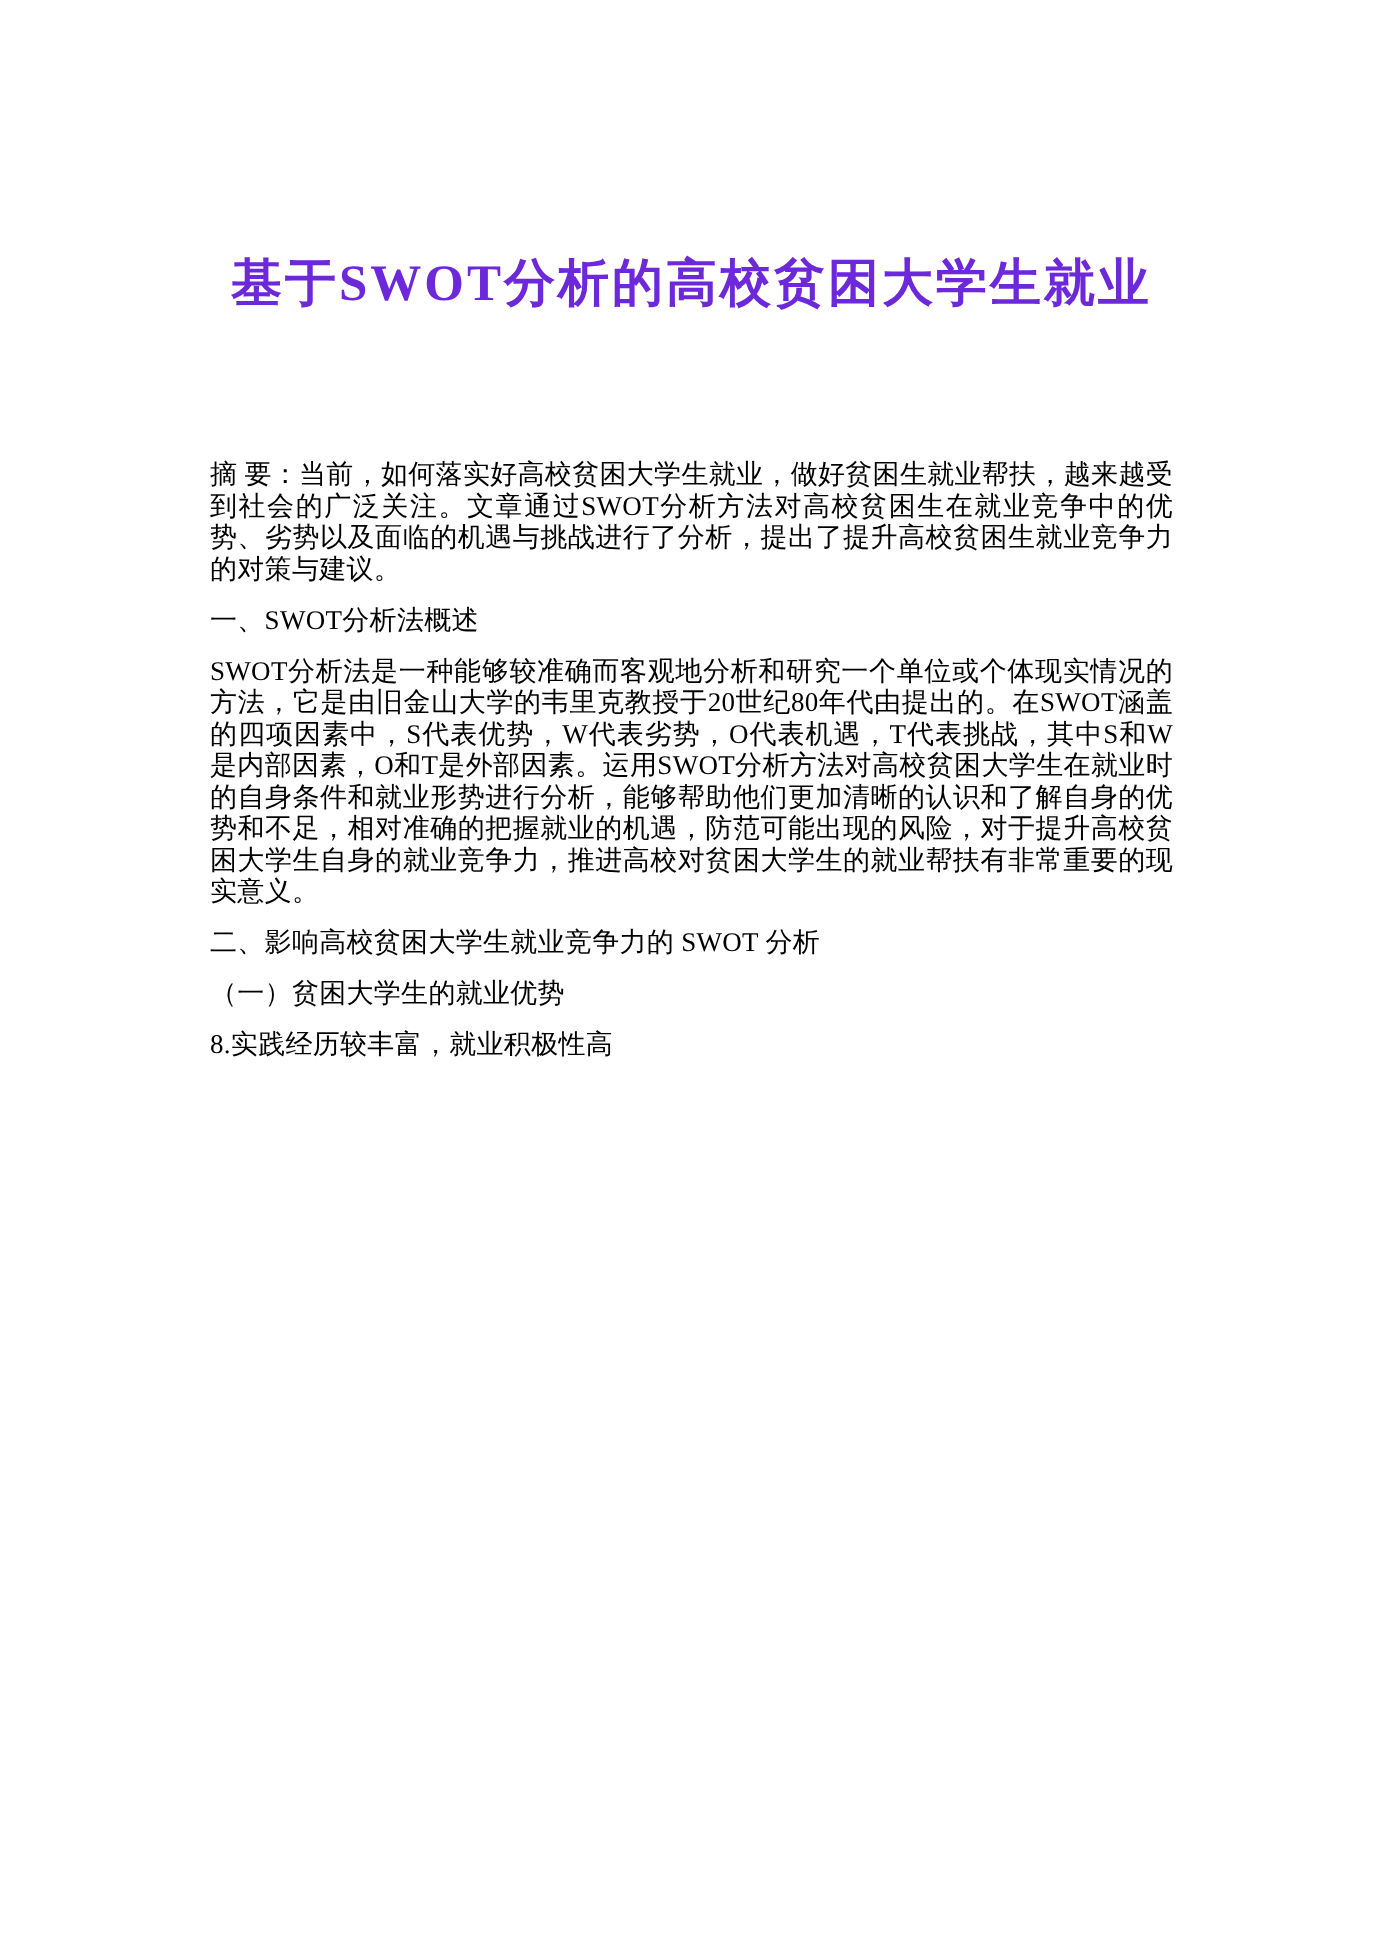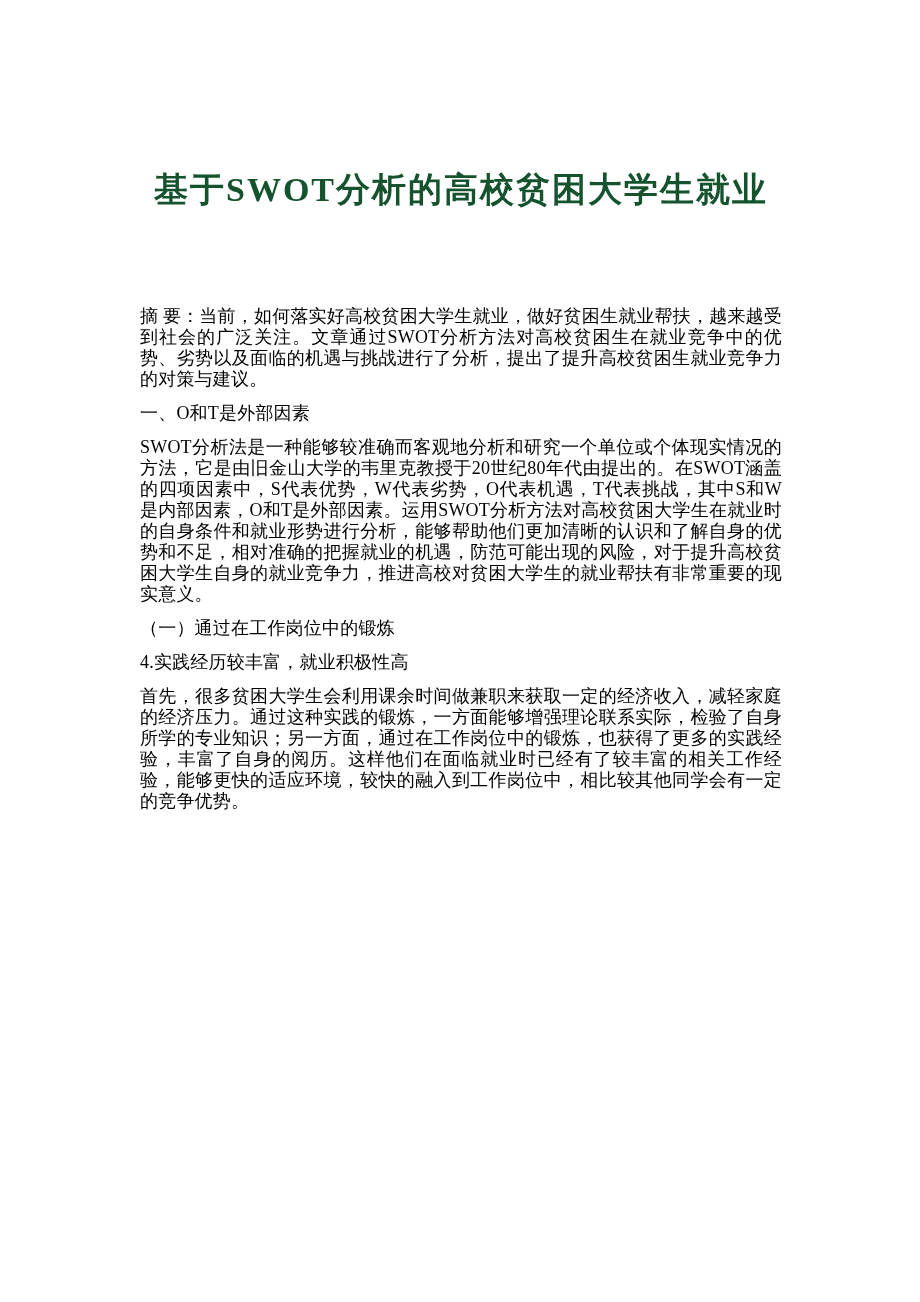--- a/index.html
+++ b/index.html
@@ -22,21 +22,21 @@
     width: 920px;
     padding: 168px 138px 0 140px;
   }
   .doc-title {
     margin: 0 0 94px 0;
     font-size: 34px;
     font-weight: 700;
     line-height: 44px;
     letter-spacing: 2px;
     text-align: center;
-    color: #14532d;
+    color: #6d28d9;
   }
   .doc-title .title-line {
     display: block;
   }
   .para {
     margin: 0 0 13px 0;
     font-size: 18px;
     line-height: 21px;
     letter-spacing: 0.2px;
     text-align: justify;
@@ -48,20 +48,20 @@
 </head>
 <body>
 
 <div class="page">
   <div class="content">
     <h1 class="doc-title">
       <span class="title-line">基于SWOT分析的高校贫困大学生就业</span>
     </h1>
     <div>
         <p class="para">摘 要：当前，如何落实好高校贫困大学生就业，做好贫困生就业帮扶，越来越受到社会的广泛关注。文章通过SWOT分析方法对高校贫困生在就业竞争中的优势、劣势以及面临的机遇与挑战进行了分析，提出了提升高校贫困生就业竞争力的对策与建议。</p>
-        <p class="para">一、O和T是外部因素</p>
+        <p class="para">一、SWOT分析法概述</p>
         <p class="para">SWOT分析法是一种能够较准确而客观地分析和研究一个单位或个体现实情况的方法，它是由旧金山大学的韦里克教授于20世纪80年代由提出的。在SWOT涵盖的四项因素中，S代表优势，W代表劣势，O代表机遇，T代表挑战，其中S和W是内部因素，O和T是外部因素。运用SWOT分析方法对高校贫困大学生在就业时的自身条件和就业形势进行分析，能够帮助他们更加清晰的认识和了解自身的优势和不足，相对准确的把握就业的机遇，防范可能出现的风险，对于提升高校贫困大学生自身的就业竞争力，推进高校对贫困大学生的就业帮扶有非常重要的现实意义。</p>
-        <p class="para">（一）通过在工作岗位中的锻炼</p>
-        <p class="para">4.实践经历较丰富，就业积极性高</p>
-        <p class="para">首先，很多贫困大学生会利用课余时间做兼职来获取一定的经济收入，减轻家庭的经济压力。通过这种实践的锻炼，一方面能够增强理论联系实际，检验了自身所学的专业知识；另一方面，通过在工作岗位中的锻炼，也获得了更多的实践经验，丰富了自身的阅历。这样他们在面临就业时已经有了较丰富的相关工作经验，能够更快的适应环境，较快的融入到工作岗位中，相比较其他同学会有一定的竞争优势。</p>
+        <p class="para">二、影响高校贫困大学生就业竞争力的 SWOT 分析</p>
+        <p class="para">（一）贫困大学生的就业优势</p>
+        <p class="para">8.实践经历较丰富，就业积极性高</p>
       </div>
   </div>
 </div>
 
 </body></html>

